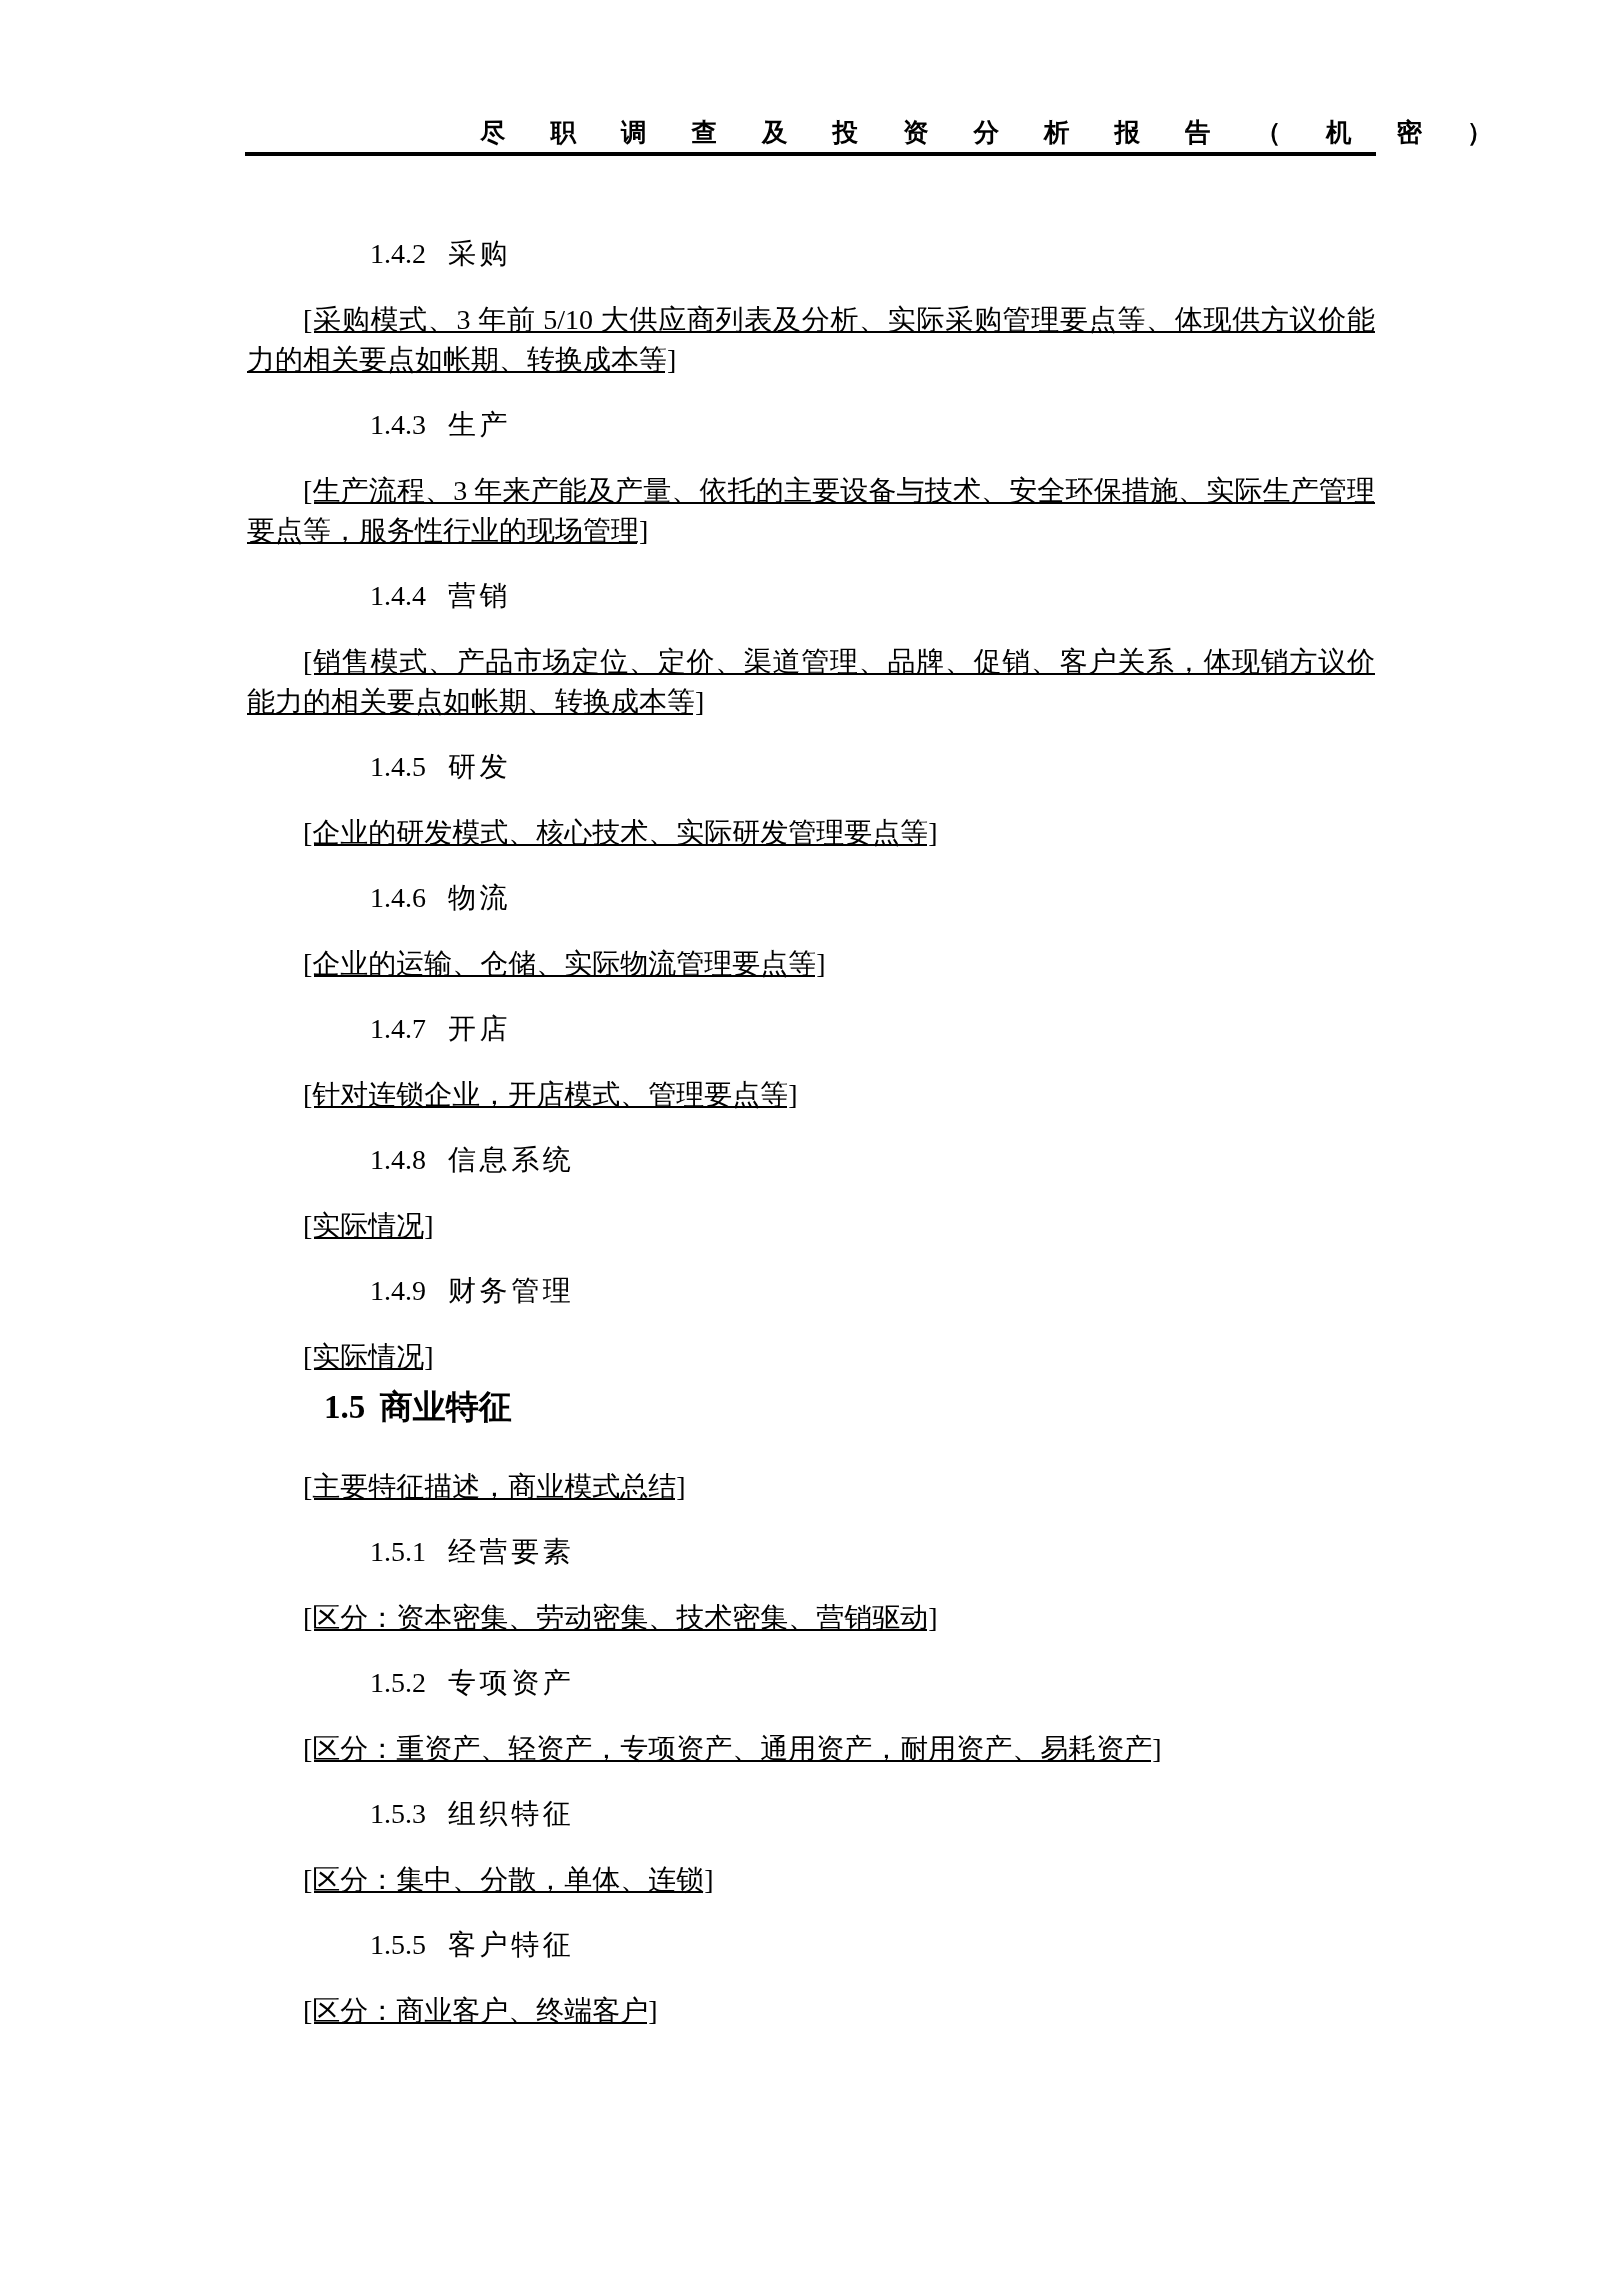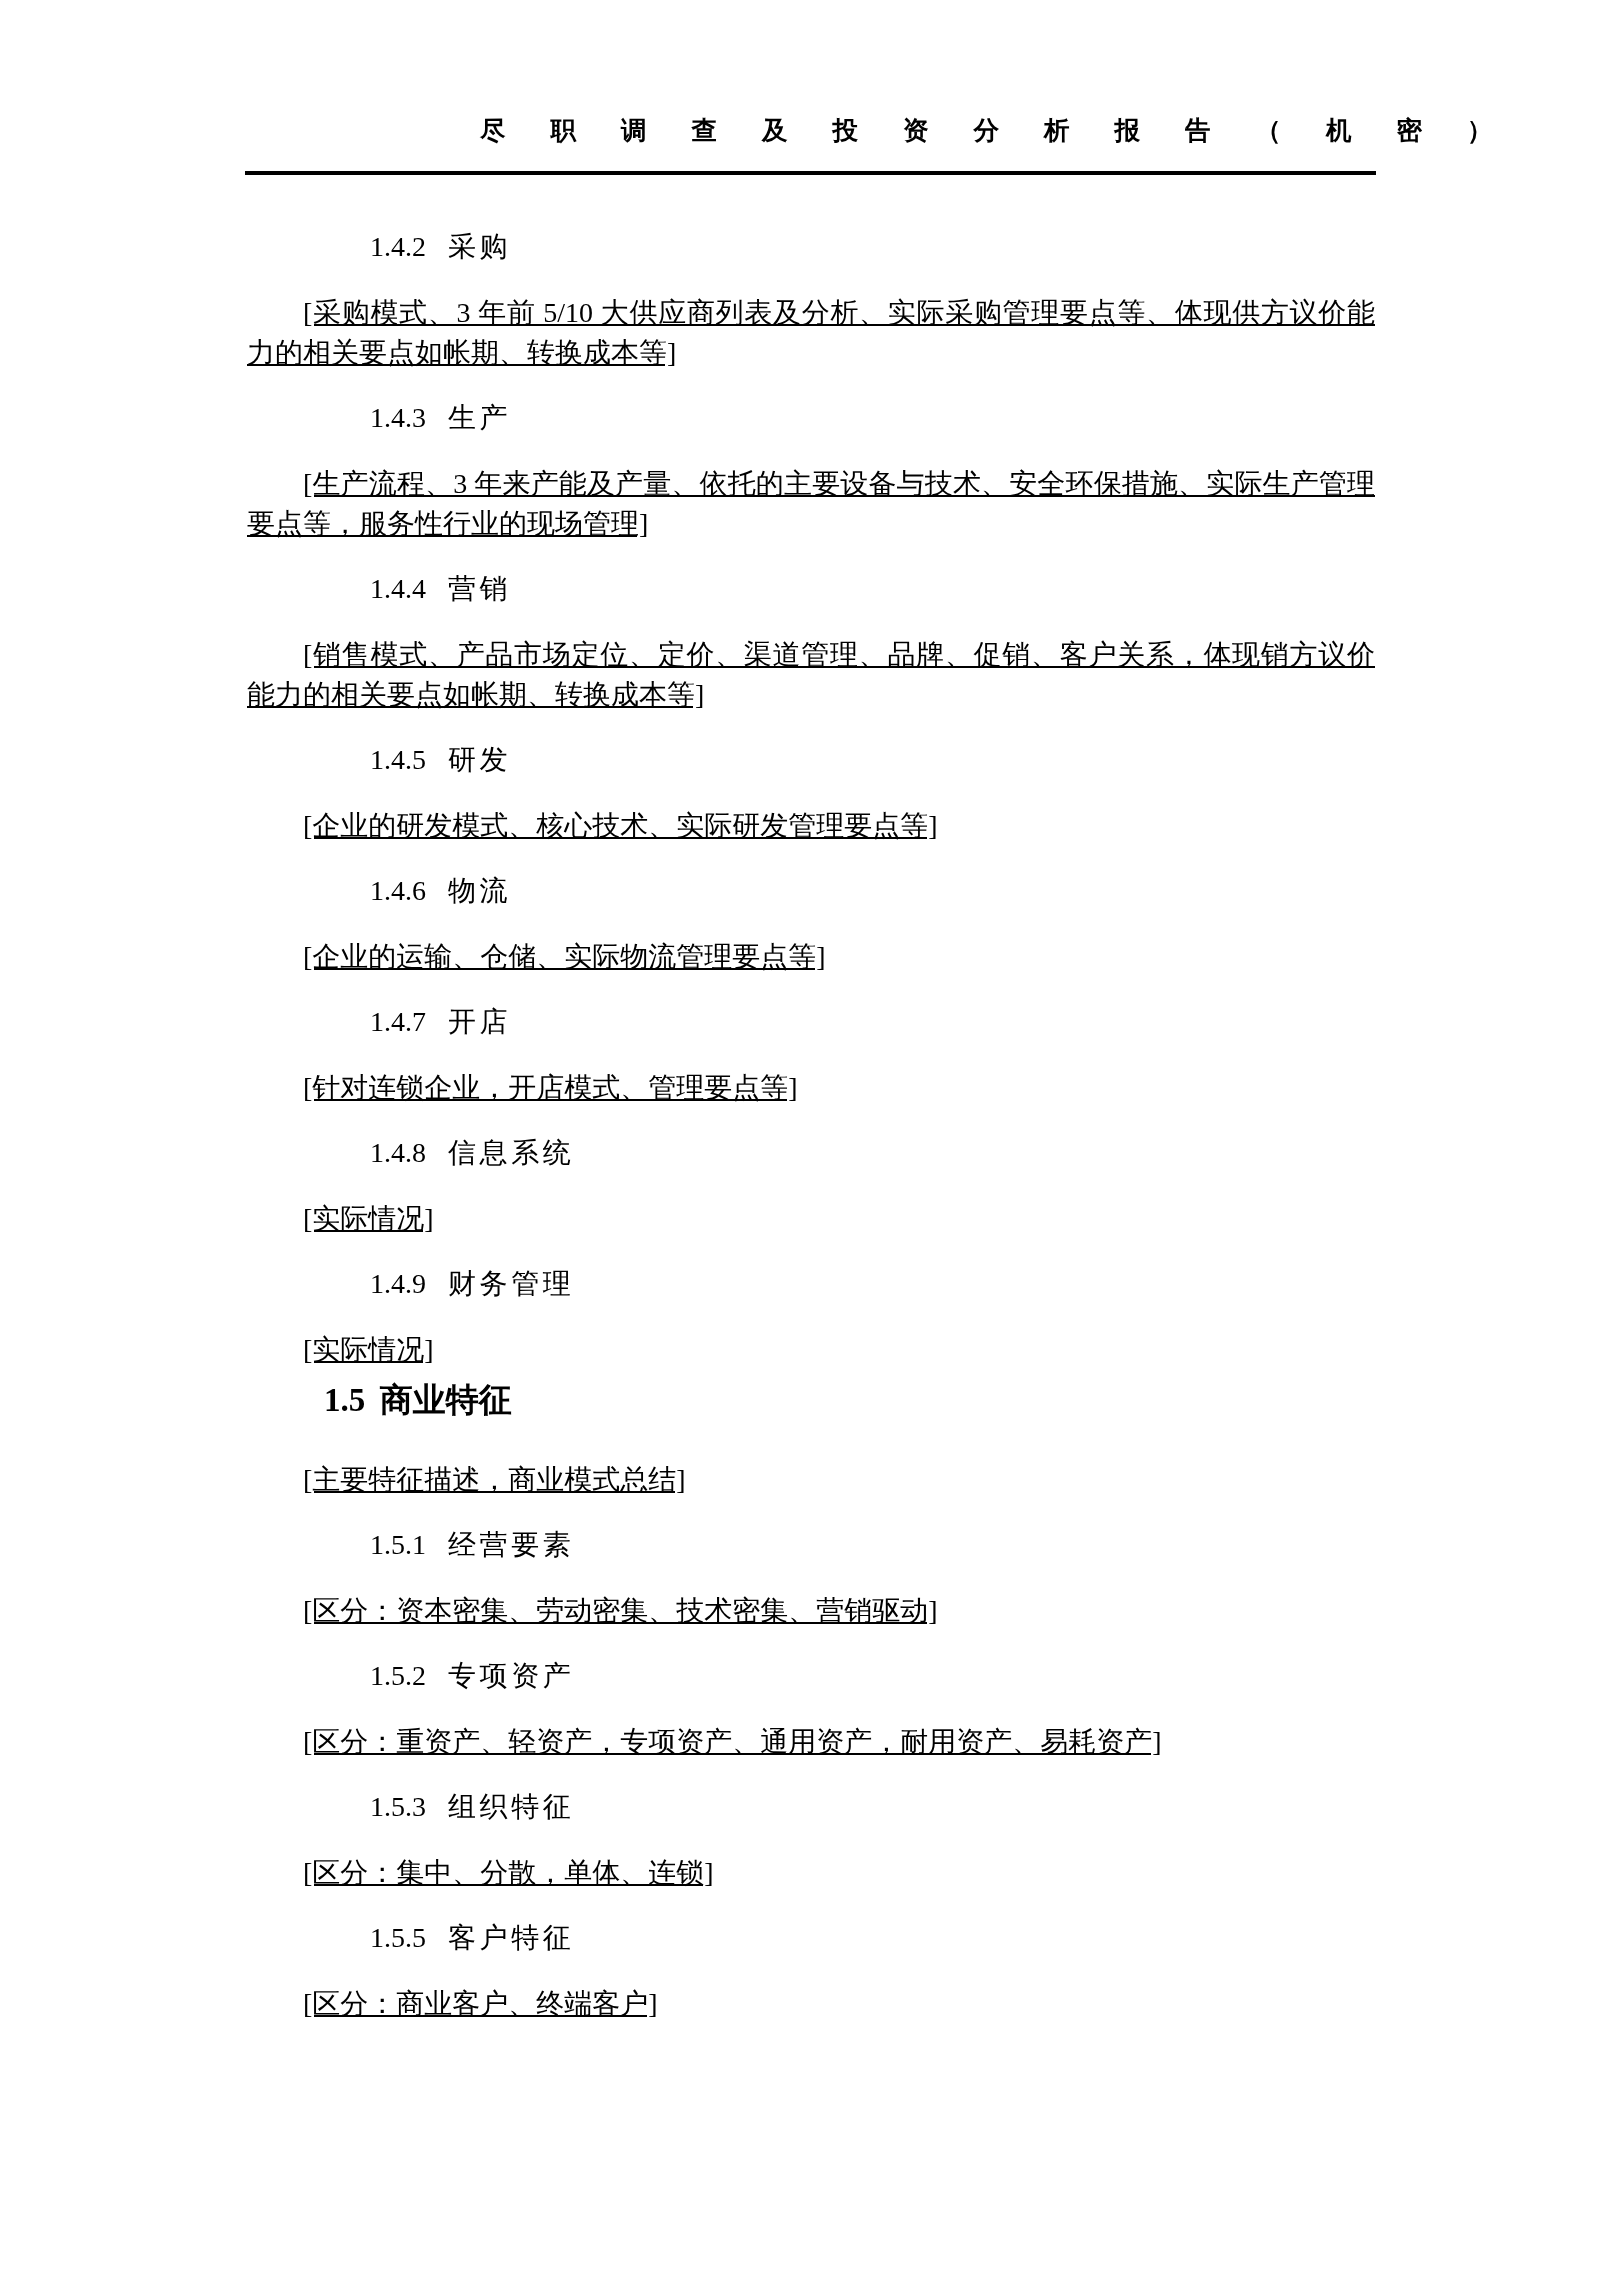--- a/index.html
+++ b/index.html
@@ -14,36 +14,35 @@
     margin: 0 auto;
     background: #ffffff;
     color: #000000;
     font-family: "Liberation Serif", "DejaVu Serif", serif;
     overflow: hidden;
   }
   
   .doc-header {
     margin: 118px 247px 0 245px;
     border-bottom: 4.5px solid #000000;
-    padding-bottom: 23px;
-    font-family: Liberation Mono, monospace;
+    padding-bottom: 4px;
   }
   .doc-header-text {
     margin-left: 235px;
     font-size: 25.5px;
     line-height: 30px;
     font-weight: bold;
     letter-spacing: 45px;
     white-space: nowrap;
   }
   
   .content {
     margin: 0 247px;
     width: 1128px;
-    padding-top: 52px;
+    padding-top: 78px;
     font-size: 28px;
     line-height: 40px;
   }
   .h3 {
     margin: 0 0 25.5px 123px;
     white-space: nowrap;
   }
   .h3 .num {
     margin-right: 22px;
   }

